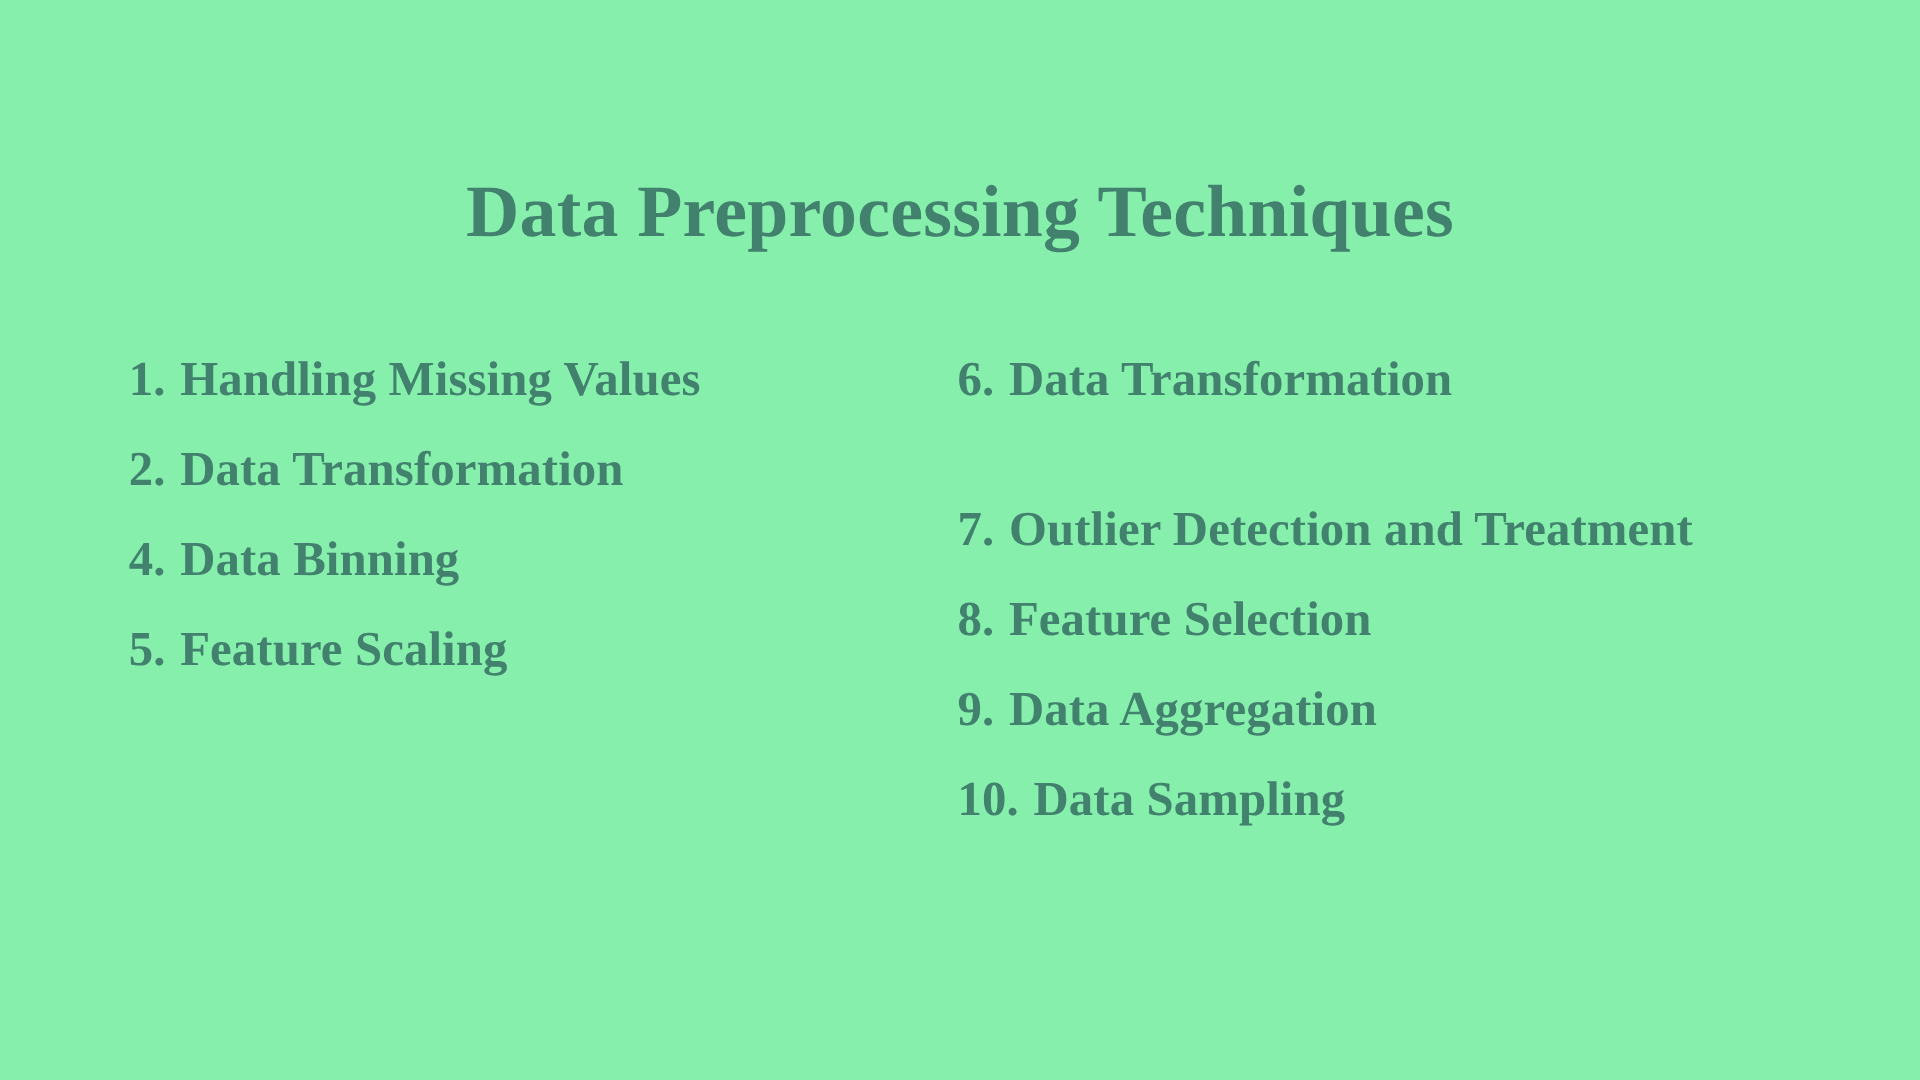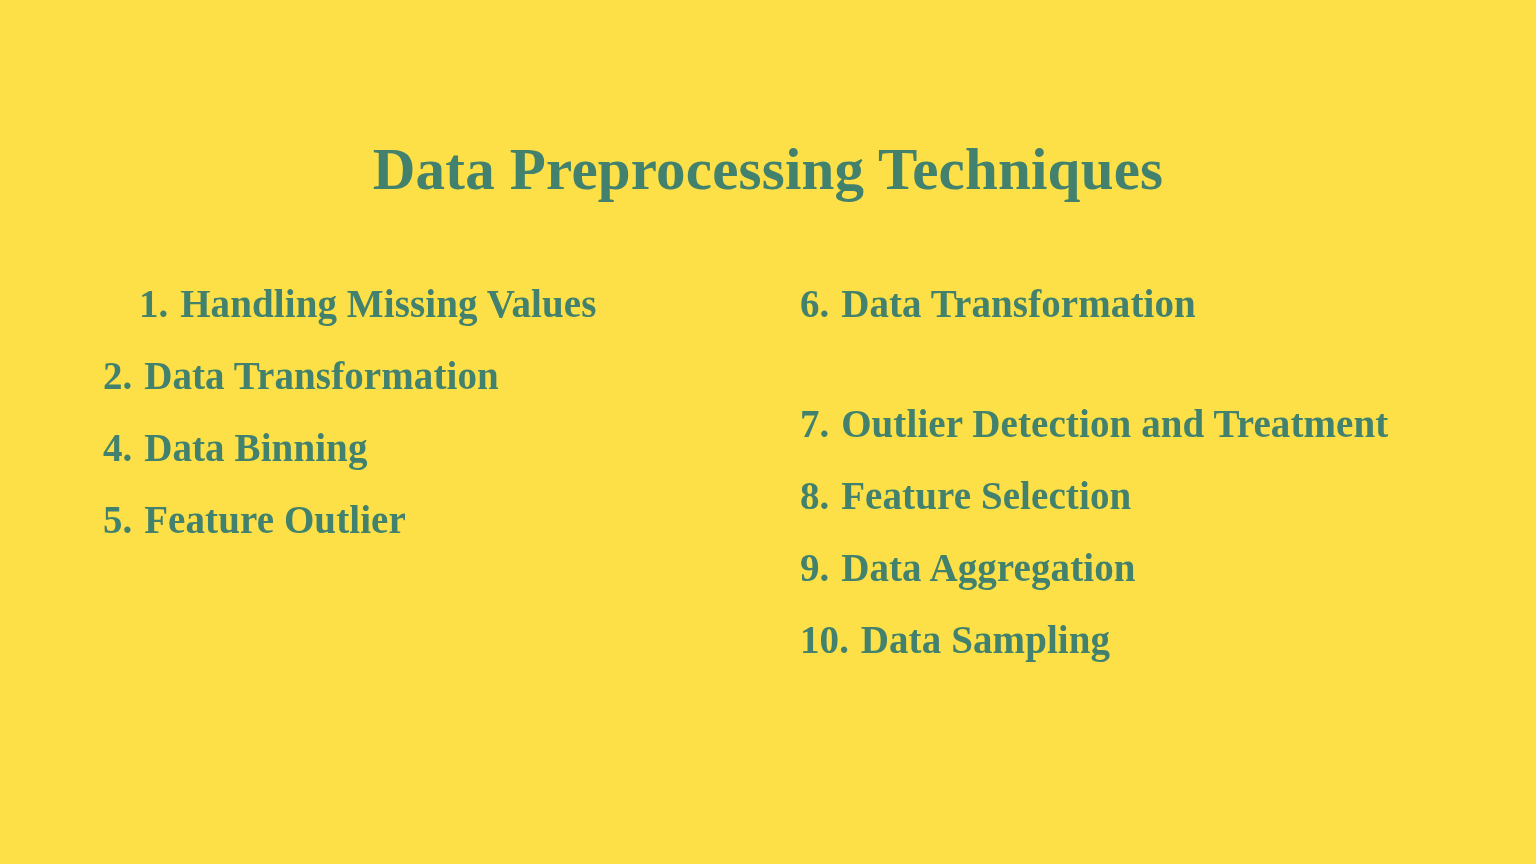--- a/index.html
+++ b/index.html
@@ -45,21 +45,21 @@
     width: 1536px;
     height: 380px;
   }
 
   .technique-column {
     position: absolute;
     top: 0;
   }
 
   #technique-column-left  { left: 103px; }
-  #technique-column-right { left: 800px; }
+  #technique-column-right { left: 766px; }
 
   .technique-item {
     height: 72px;
     font-size: 39px;
     font-weight: bold;
     line-height: 46px;
     color: #41816e;
     white-space: nowrap;
     letter-spacing: 0.1px;
   }
@@ -68,43 +68,43 @@
   .technique-item .technique-label {
     display: inline;
   }
   .technique-item .technique-number {
     margin-right: 0.30em;
   }
 </style>
 </head>
 <body style="background: rgb(252, 228, 228);">
 
-<div id="slide" style="background: #fde047;">
+<div id="slide" style="background: #86efac;">
 
   <div id="slide-title" style="color: rgb(65, 129, 110);">Data Preprocessing Techniques</div>
 
   <div id="technique-columns">
 
     <div id="technique-column-left" class="technique-column">
 
-      <div class="technique-item" style="color: rgb(65, 129, 110); margin-left: 36px;">
+      <div class="technique-item" style="color: rgb(65, 129, 110);">
         <span class="technique-number">1.</span><span class="technique-label">Handling Missing Values</span>
       </div>
 
       <div class="technique-item" style="color: rgb(65, 129, 110);">
         <span class="technique-number">2.</span><span class="technique-label">Data Transformation</span>
       </div>
 
 
       <div class="technique-item" style="color: rgb(65, 129, 110);">
         <span class="technique-number">4.</span><span class="technique-label">Data Binning</span>
       </div>
 
       <div class="technique-item" style="color: rgb(65, 129, 110);">
-        <span class="technique-number">5.</span><span class="technique-label">Feature Outlier</span>
+        <span class="technique-number">5.</span><span class="technique-label">Feature Scaling</span>
       </div>
 
     </div>
 
     <div id="technique-column-right" class="technique-column">
 
       <div class="technique-item" style="color: rgb(65, 129, 110);">
         <span class="technique-number">6.</span><span class="technique-label">Data Transformation</span>
       </div>
 

